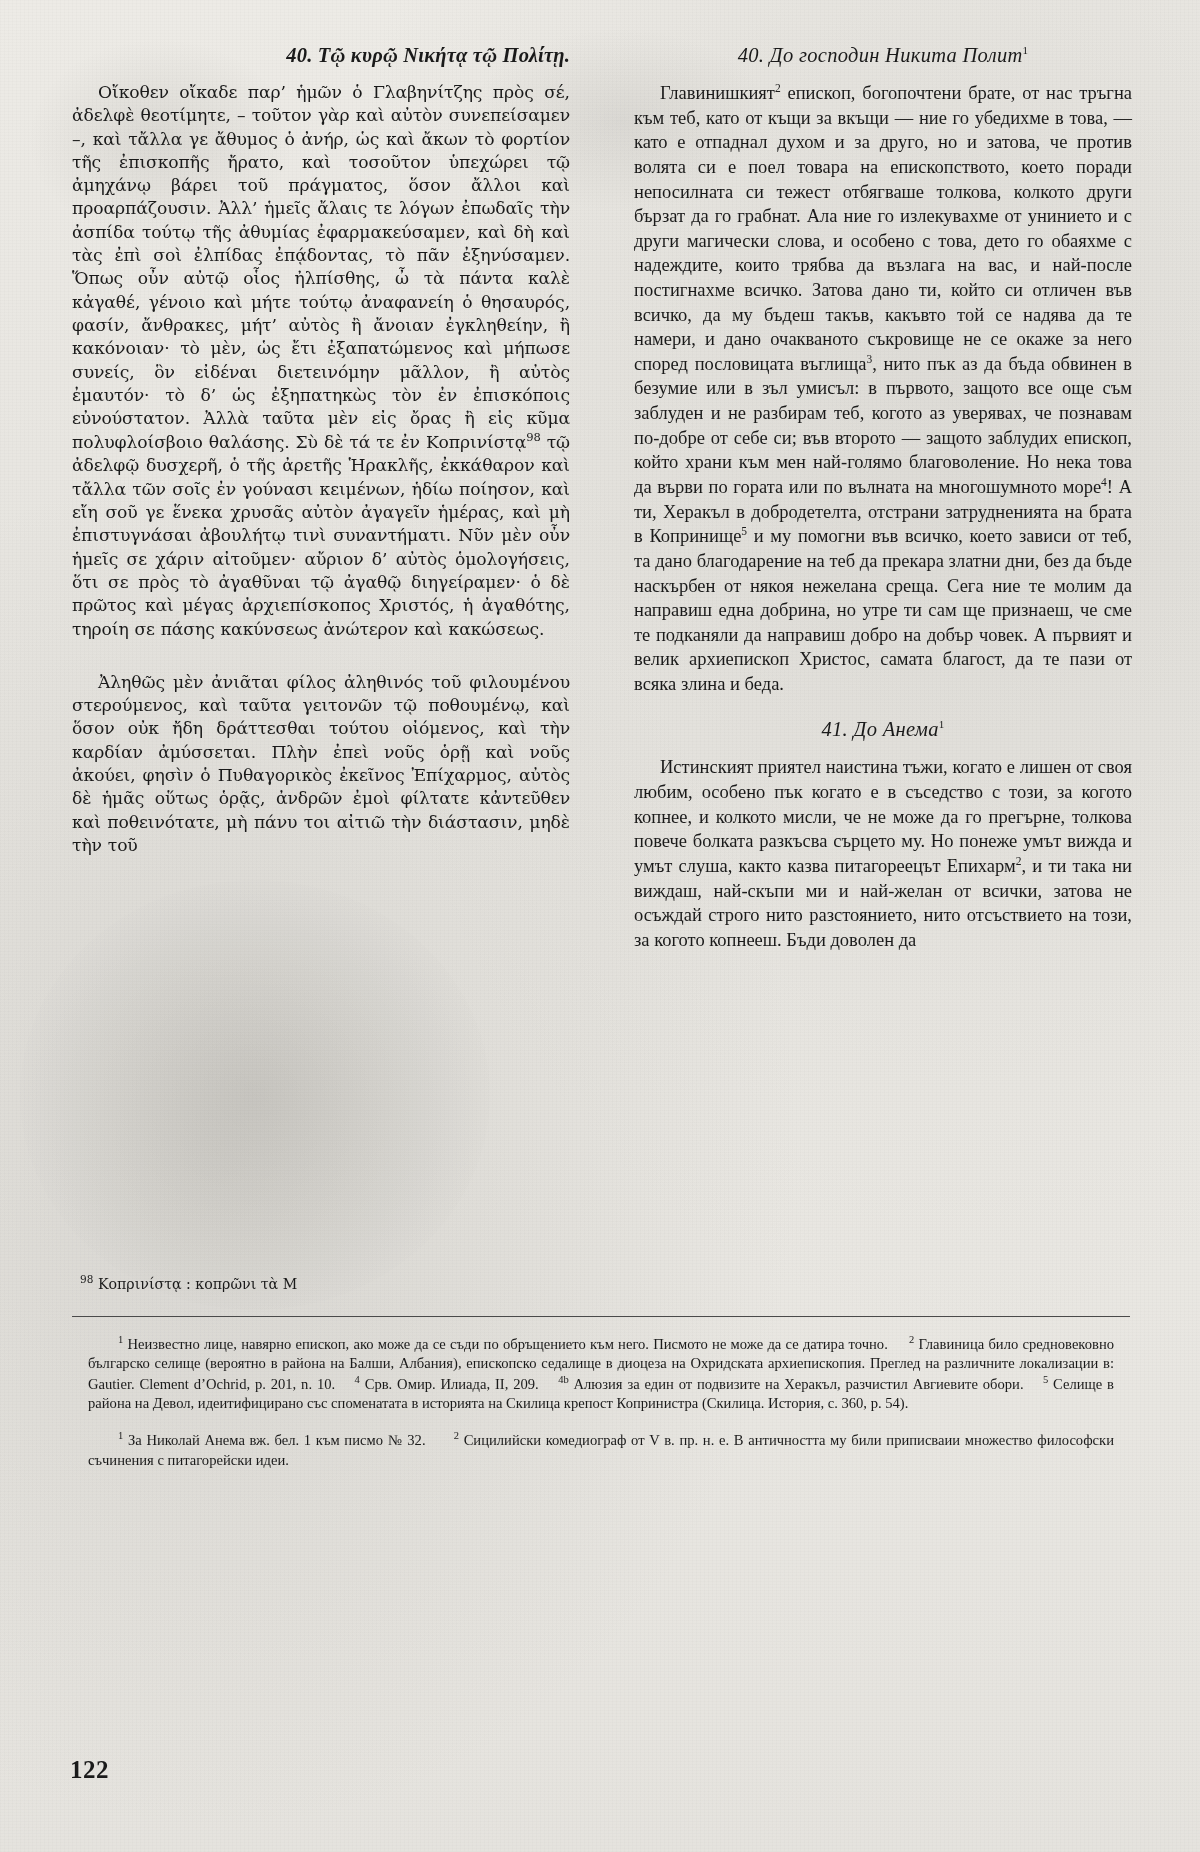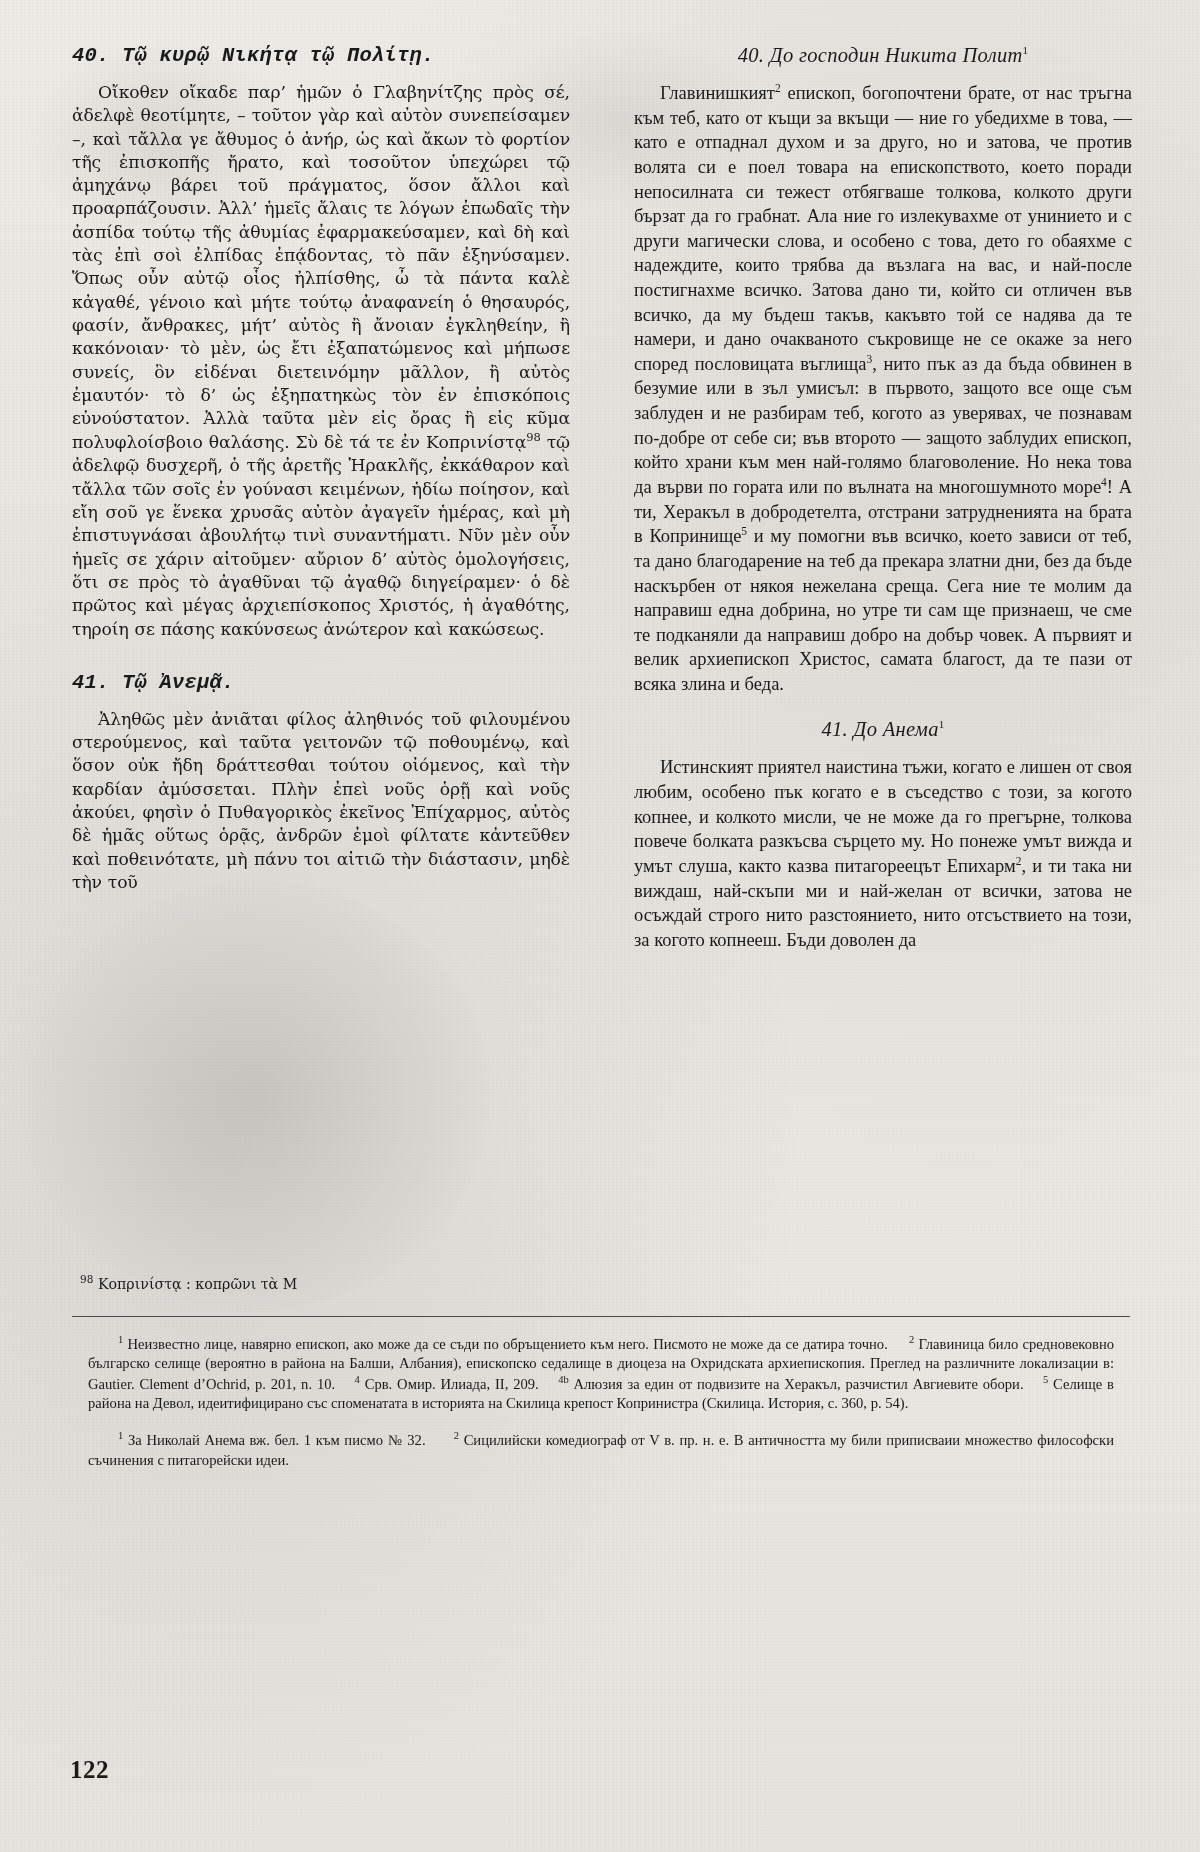--- a/index.html
+++ b/index.html
@@ -53,24 +53,24 @@
   }
   .col {
     position: absolute;
     top: 0;
     width: 498px;
   }
   .col-left { left: 0; }
   .col-right { left: 562px; }
 
   .sec-title-gr {
-    font-family: Liberation Mono, monospace;
+    font-family: Liberation Serif, serif;
     font-style: italic;
     font-size: 20.5px;
-    text-align: left;
+    text-align: right;
     margin: 0 0 14px 0;
     letter-spacing: 0.2px;
   }
   .sec-title-bg {
     font-family: "Liberation Serif", serif;
     font-style: italic;
     font-weight: normal;
     font-size: 20.5px;
     text-align: center;
     margin: 0 0 14px 0;
@@ -164,21 +164,20 @@
 <div class="columns">
 
   <div class="col col-left">
 
     <h2 class="sec-title-gr">40. Τῷ κυρῷ Νικήτᾳ τῷ Πολίτῃ.</h2>
 
     <p class="gr-body indent"><span>Οἴκοθεν οἴκαδε παρ’ ἡμῶν ὁ Γλαβηνίτζης πρὸς σέ, ἀδελφὲ θεοτίμητε, – τοῦτον γὰρ καὶ αὐτὸν συνεπείσαμεν –, καὶ τἄλλα γε ἄθυμος ὁ ἀνήρ, ὡς καὶ ἄκων τὸ φορτίον τῆς ἐπισκοπῆς ἤρατο, καὶ τοσοῦτον ὑπεχώρει τῷ ἀμηχάνῳ βάρει τοῦ πράγματος, ὅσον ἄλλοι καὶ προαρπάζουσιν. Ἀλλ’ ἡμεῖς ἄλαις τε λόγων ἐπωδαῖς τὴν ἀσπίδα τούτῳ τῆς ἀθυμίας ἐφαρμακεύσαμεν, καὶ δὴ καὶ τὰς ἐπὶ σοὶ ἐλπίδας ἐπᾴδοντας, τὸ πᾶν ἐξηνύσαμεν. Ὅπως οὖν αὐτῷ οἷος ἠλπίσθης, ὦ τὰ πάντα καλὲ κἀγαθέ, γένοιο καὶ μήτε τούτῳ ἀναφανείη ὁ θησαυρός, φασίν, ἄνθρακες, μήτ’ αὐτὸς ἢ ἄνοιαν ἐγκληθείην, ἢ κακόνοιαν· τὸ μὲν, ὡς ἔτι ἐξαπατώμενος καὶ μήπωσε συνείς, ὃν εἰδέναι διετεινόμην μᾶλλον, ἢ αὐτὸς ἐμαυτόν· τὸ δ’ ὡς ἐξηπατηκὼς τὸν ἐν ἐπισκόποις εὐνούστατον. Ἀλλὰ ταῦτα μὲν εἰς ὄρας ἢ εἰς κῦμα πολυφλοίσβοιο θαλάσης. Σὺ δὲ τά τε ἐν Κοπρινίστᾳ</span><sup>98</sup><span> τῷ ἀδελφῷ δυσχερῆ, ὁ τῆς ἀρετῆς Ἡρακλῆς, ἐκκάθαρον καὶ τἄλλα τῶν σοῖς ἐν γούνασι κειμένων, ἡδίω ποίησον, καὶ εἴη σοῦ γε ἕνεκα χρυσᾶς αὐτὸν ἀγαγεῖν ἡμέρας, καὶ μὴ ἐπιστυγνάσαι ἀβουλήτῳ τινὶ συναντήματι. Νῦν μὲν οὖν ἡμεῖς σε χάριν αἰτοῦμεν· αὔριον δ’ αὐτὸς ὁμολογήσεις, ὅτι σε πρὸς τὸ ἀγαθῦναι τῷ ἀγαθῷ διηγείραμεν· ὁ δὲ πρῶτος καὶ μέγας ἀρχιεπίσκοπος Χριστός, ἡ ἀγαθότης, τηροίη σε πάσης κακύνσεως ἀνώτερον καὶ κακώσεως.</span></p>
 
     <div class="gap-block"></div>
 
-    <h2 class="sec-title-gr">41. Τῷ Ἀνεμᾷ.</h2>
 
     <p class="gr-body indent">Ἀληθῶς μὲν ἀνιᾶται φίλος ἀληθινός τοῦ φιλουμένου στερούμενος, καὶ ταῦτα γειτονῶν τῷ ποθουμένῳ, καὶ ὅσον οὐκ ἤδη δράττεσθαι τούτου οἰόμενος, καὶ τὴν καρδίαν ἀμύσσεται. Πλὴν ἐπεὶ νοῦς ὁρῇ καὶ νοῦς ἀκούει, φησὶν ὁ Πυθαγορικὸς ἐκεῖνος Ἐπίχαρμος, αὐτὸς δὲ ἡμᾶς οὕτως ὁρᾷς, ἀνδρῶν ἐμοὶ φίλτατε κἀντεῦθεν καὶ ποθεινότατε, μὴ πάνυ τοι αἰτιῶ τὴν διάστασιν, μηδὲ τὴν τοῦ</p>
   </div>
 
   <div class="col col-right">
 
     <h2 class="sec-title-bg"><span>40. До господин Никита Полит</span><sup>1</sup></h2>
 
     <p class="bg-body indent"><span>Главинишкият</span><sup>2</sup><span> епископ, богопочтени брате, от нас тръгна към теб, като от къщи за вкъщи — ние го убедихме в това, — като е отпаднал духом и за друго, но и затова, че против волята си е поел товара на епископството, което поради непосилната си тежест отбягваше толкова, колкото други бързат да го грабнат. Ала ние го излекувахме от унинието и с други магически слова, и особено с това, дето го обаяхме с надеждите, които трябва да възлага на вас, и най-после постигнахме всичко. Затова дано ти, който си отличен във всичко, да му бъдеш такъв, какъвто той се надява да те намери, и дано очакваното съкровище не се окаже за него според пословицата въглища</span><sup>3</sup><span>, нито пък аз да бъда обвинен в безумие или в зъл умисъл: в първото, защото все още съм заблуден и не разбирам теб, когото аз уверявах, че познавам по-добре от себе си; във второто — защото заблудих епископ, който храни към мен най-голямо благоволение. Но нека това да върви по гората или по вълната на многошумното море</span><sup>4</sup><span>! А ти, Херакъл в добродетелта, отстрани затрудненията на брата в Копринище</span><sup>5</sup><span> и му помогни във всичко, което зависи от теб, та дано благодарение на теб да прекара златни дни, без да бъде наскърбен от някоя нежелана среща. Сега ние те молим да направиш една добрина, но утре ти сам ще признаеш, че сме те подканяли да направиш добро на добър човек. А първият и велик архиепископ Христос, самата благост, да те пази от всяка злина и беда.</span></p>
 

